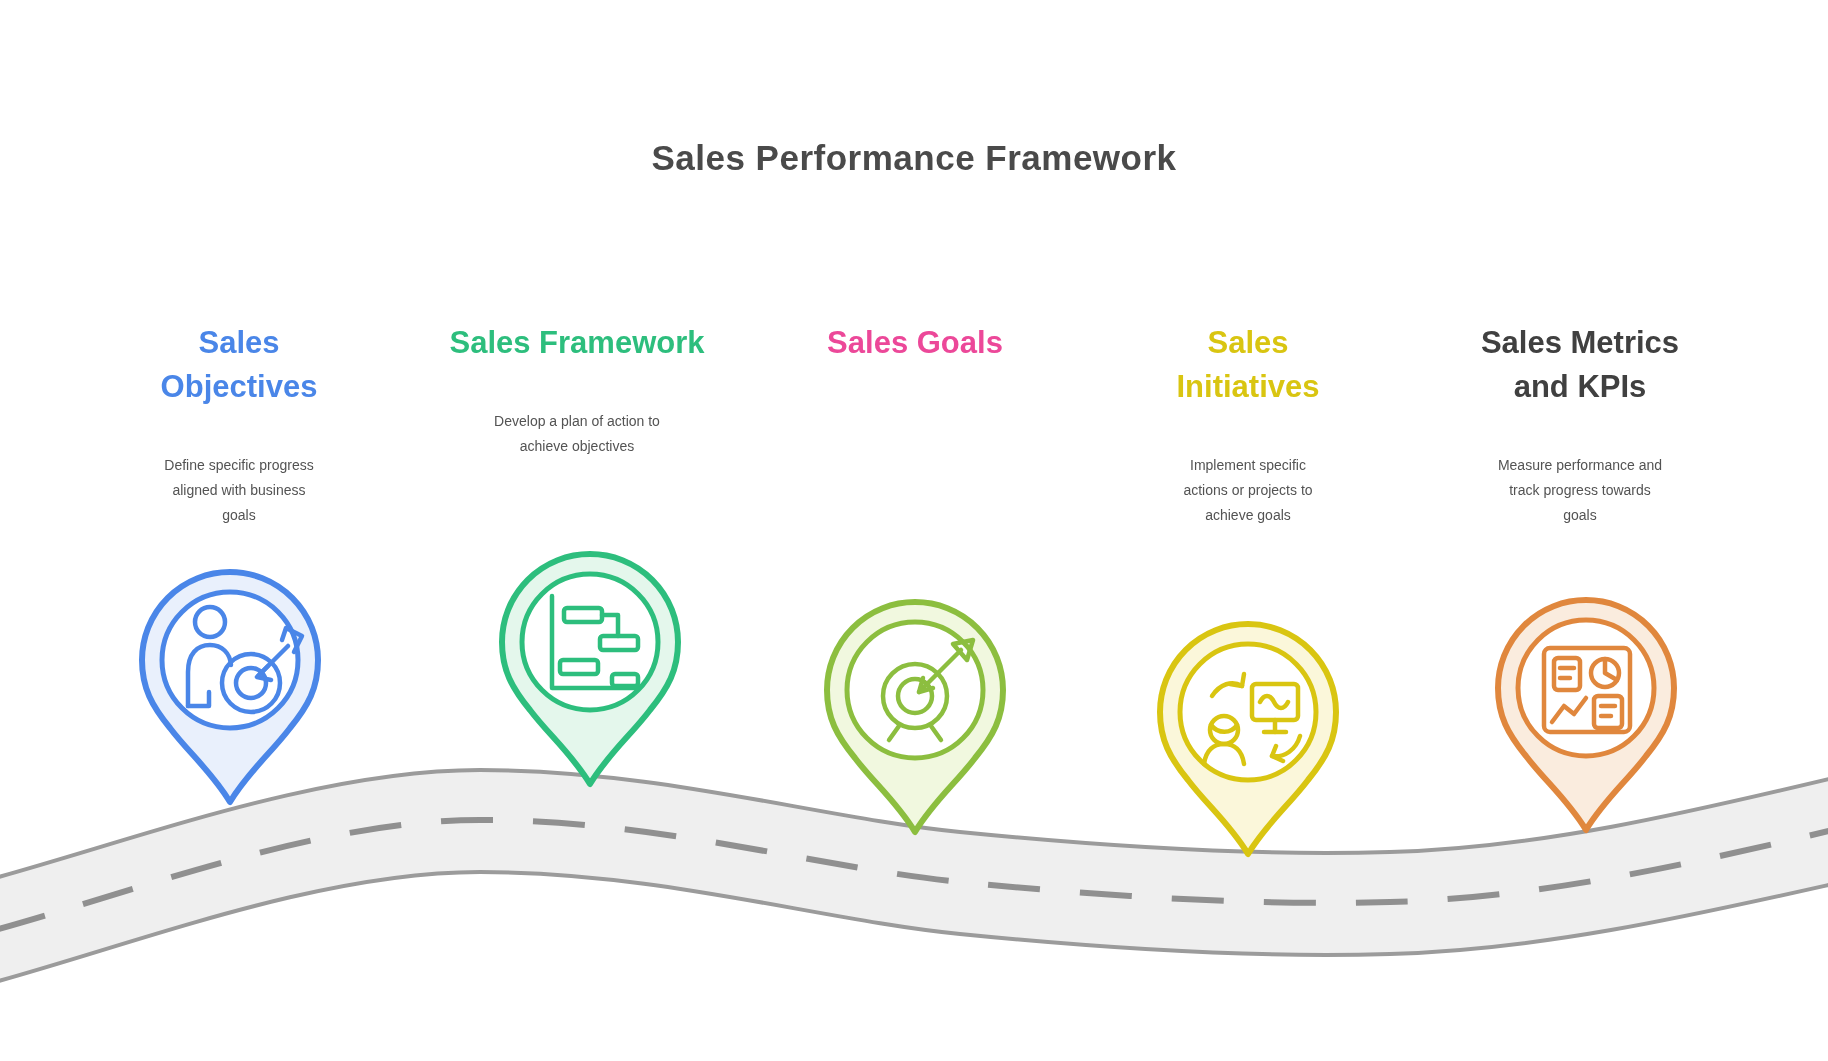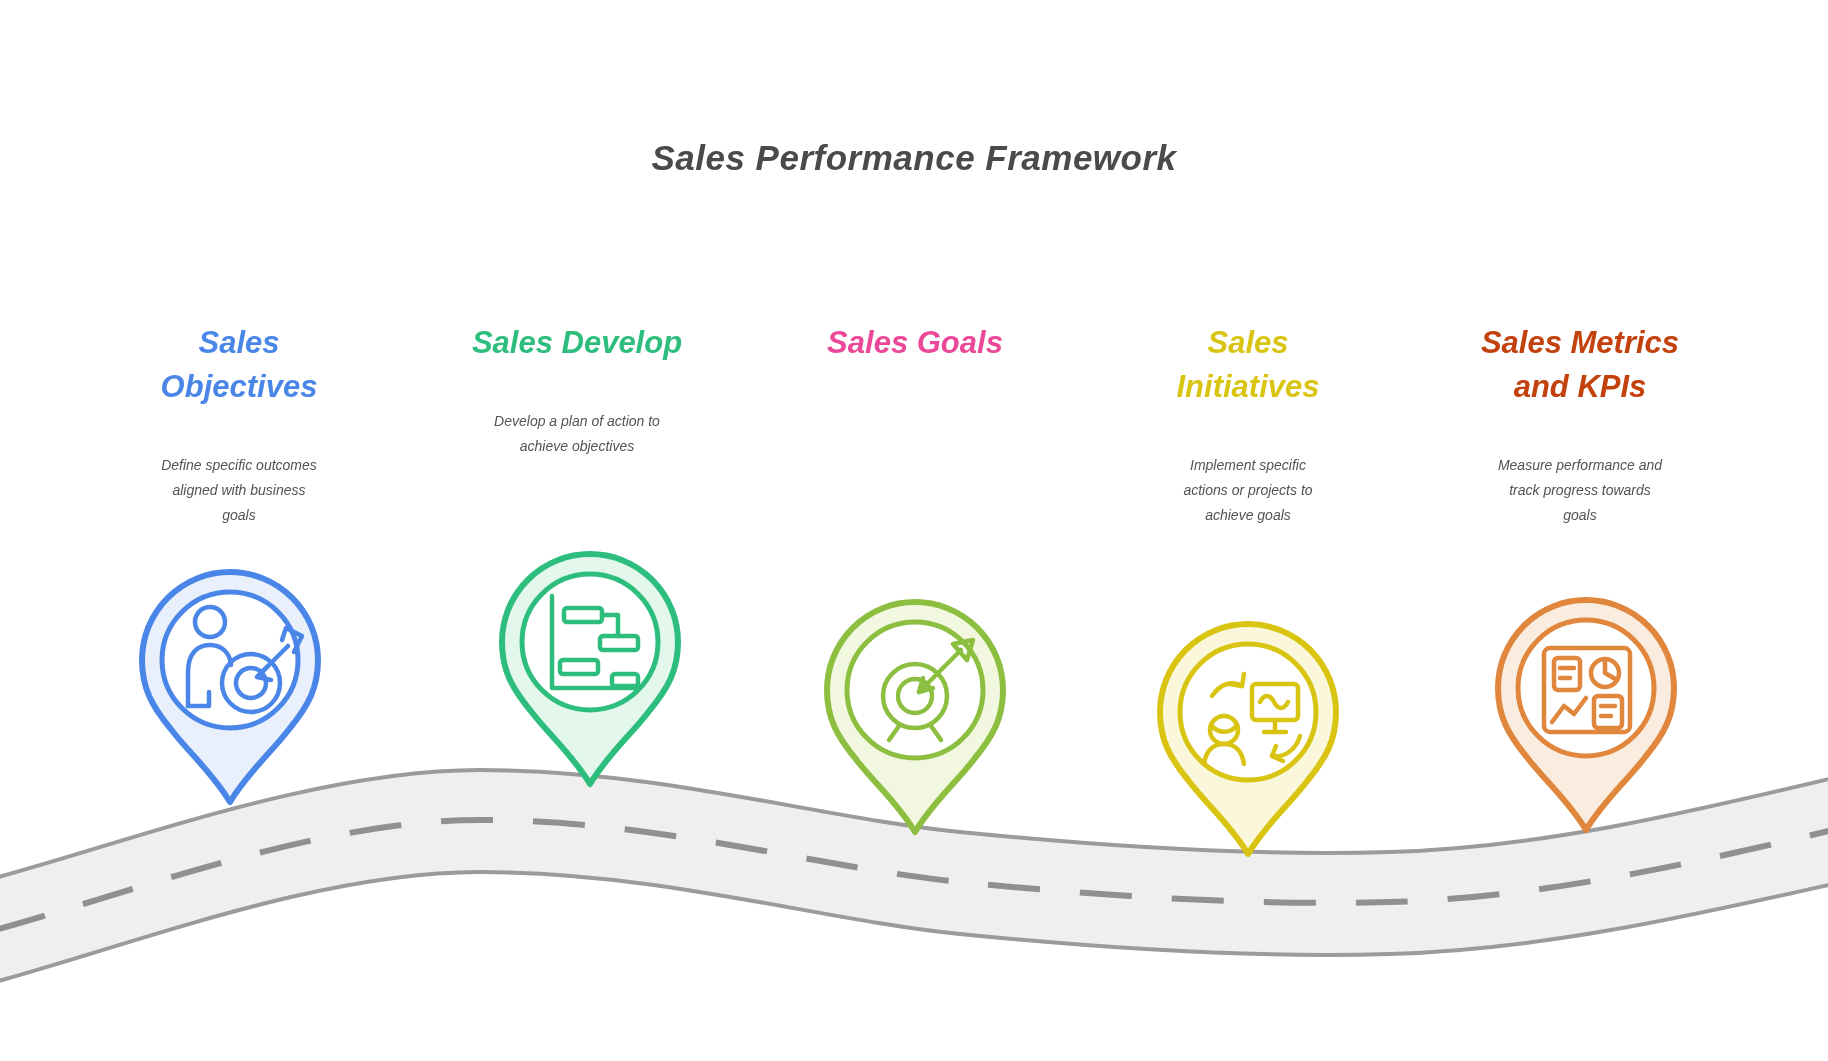--- a/index.html
+++ b/index.html
@@ -2,21 +2,20 @@
 <html><head>
 <meta charset="utf-8">
 <style>
   html,body{margin:0;padding:0;background:#ffffff;}
   #canvas{
     position:relative;
     width:1828px;height:1061px;
     overflow:hidden;
     background:#ffffff;
     font-family:"Liberation Sans", sans-serif;
-    font-style:italic;
   }
   .page-title{
     position:absolute;left:0;top:138px;width:1828px;
     text-align:center;font-size:35px;font-weight:700;
     letter-spacing:.5px;margin:0;
   }
   .col{
     position:absolute;top:321px;width:320px;
     text-align:center;
   }
@@ -49,41 +48,41 @@
       <path d="M -5,982 C 140,942 320,872 480,872 C 660,872 820,920 960,934
                C 1100,948 1260,958 1390,954 C 1540,950 1690,916 1833,884"></path>
     </g>
     <path fill="none" stroke-width="6" stroke-dasharray="52 40" d="M -5,930 C 140,890 320,820 480,820 C 660,820 820,868 960,882
              C 1100,896 1260,906 1390,902 C 1540,898 1690,864 1833,830" stroke="#909090"></path>
   </svg>
 
   <div class="col" style="left:79px">
     <h2 style="color: rgb(74, 134, 232);">Sales
 Objectives</h2>
-    <p>Define specific outcomes
+    <p>Define specific progress
 aligned with business
 goals</p>
   </div>
   <div class="col" style="left:417px">
-    <h2 style="color: rgb(45, 190, 125);">Sales Develop</h2>
+    <h2 style="color: rgb(45, 190, 125);">Sales Framework</h2>
     <p>Develop a plan of action to
 achieve objectives</p>
   </div>
   <div class="col" style="left:755px">
     <h2 style="color: #ec4899;">Sales Goals</h2>
   </div>
   <div class="col" style="left:1088px">
     <h2 style="color: rgb(217, 197, 17);">Sales
 Initiatives</h2>
     <p>Implement specific
 actions or projects to
 achieve goals</p>
   </div>
   <div class="col" style="left:1420px">
-    <h2 style="color: #c2410c;">Sales Metrics
+    <h2 style="color: #404040;">Sales Metrics
 and KPIs</h2>
     <p>Measure performance and
 track progress towards
 goals</p>
   </div>
 
   <svg class="pin" style="left:130px;top:566px" viewBox="0 0 200 240">
     <g stroke-linecap="round" stroke-linejoin="round" stroke="#4A86E8">
       <path class="pin-body" stroke-width="6" d="M100,236 C82,206 58,186 40,162 C22,140 12,122 12,94
                A88,88 0 0 1 100,6 A88,88 0 0 1 188,94

